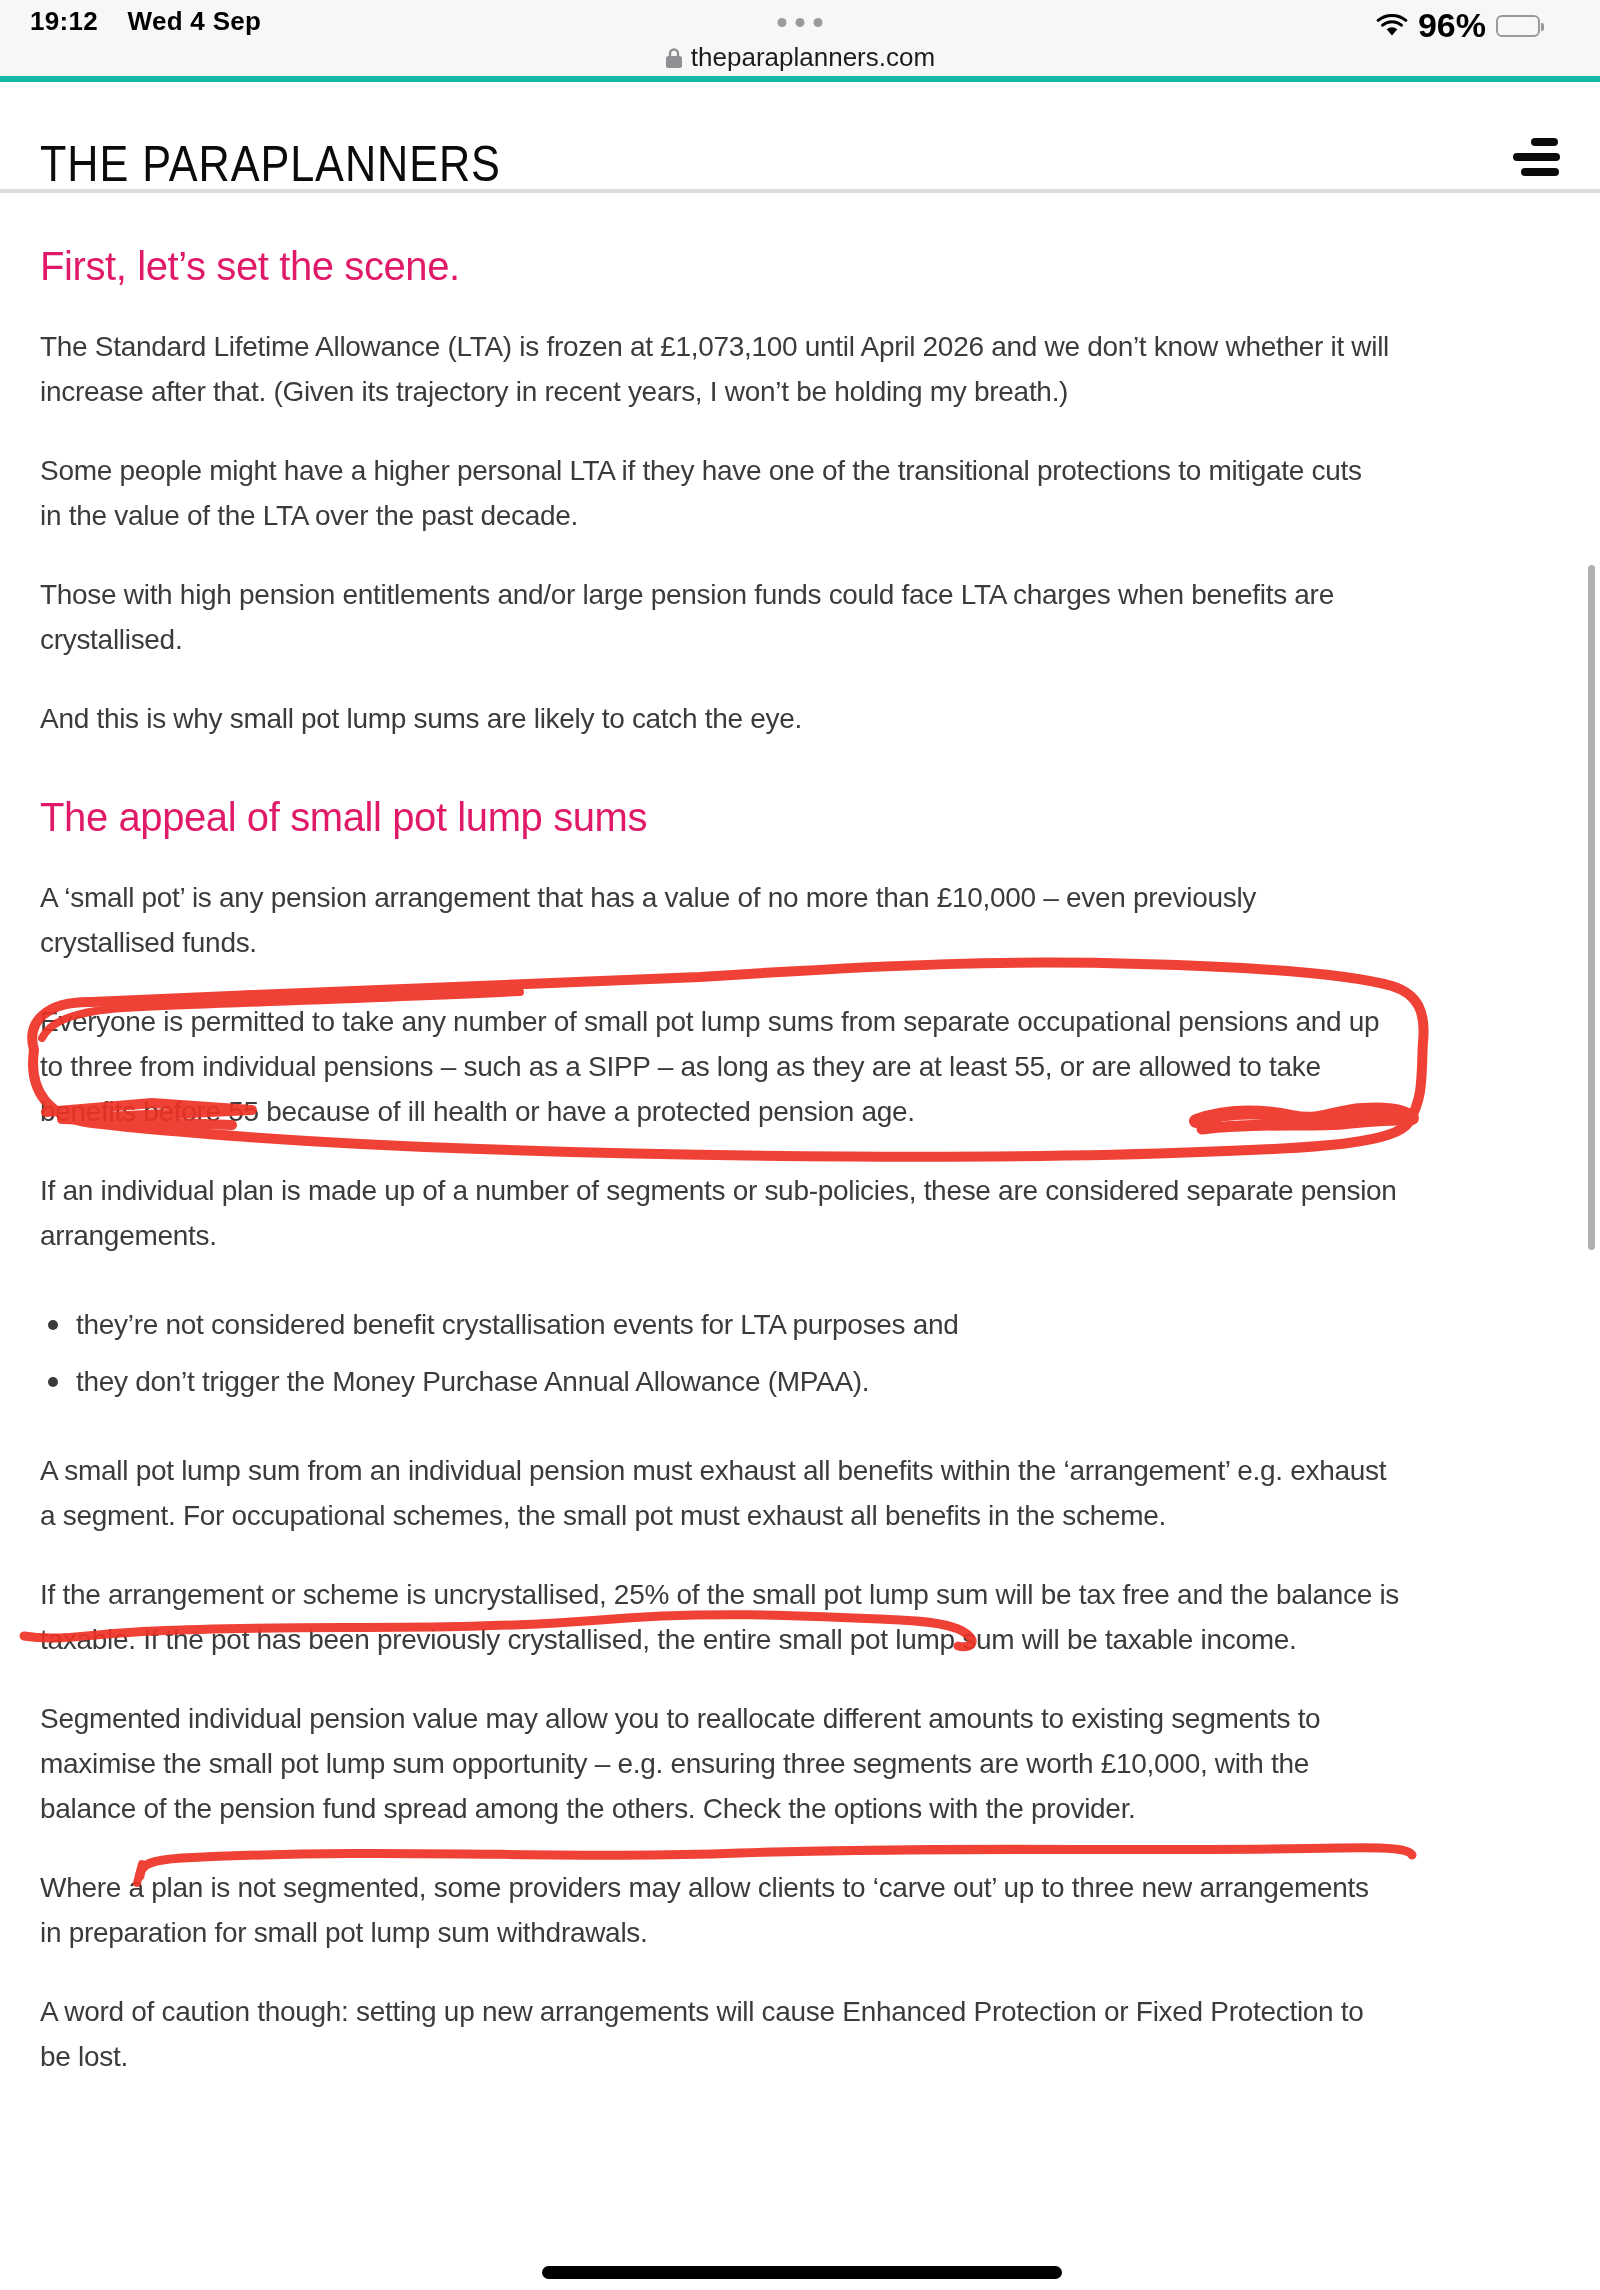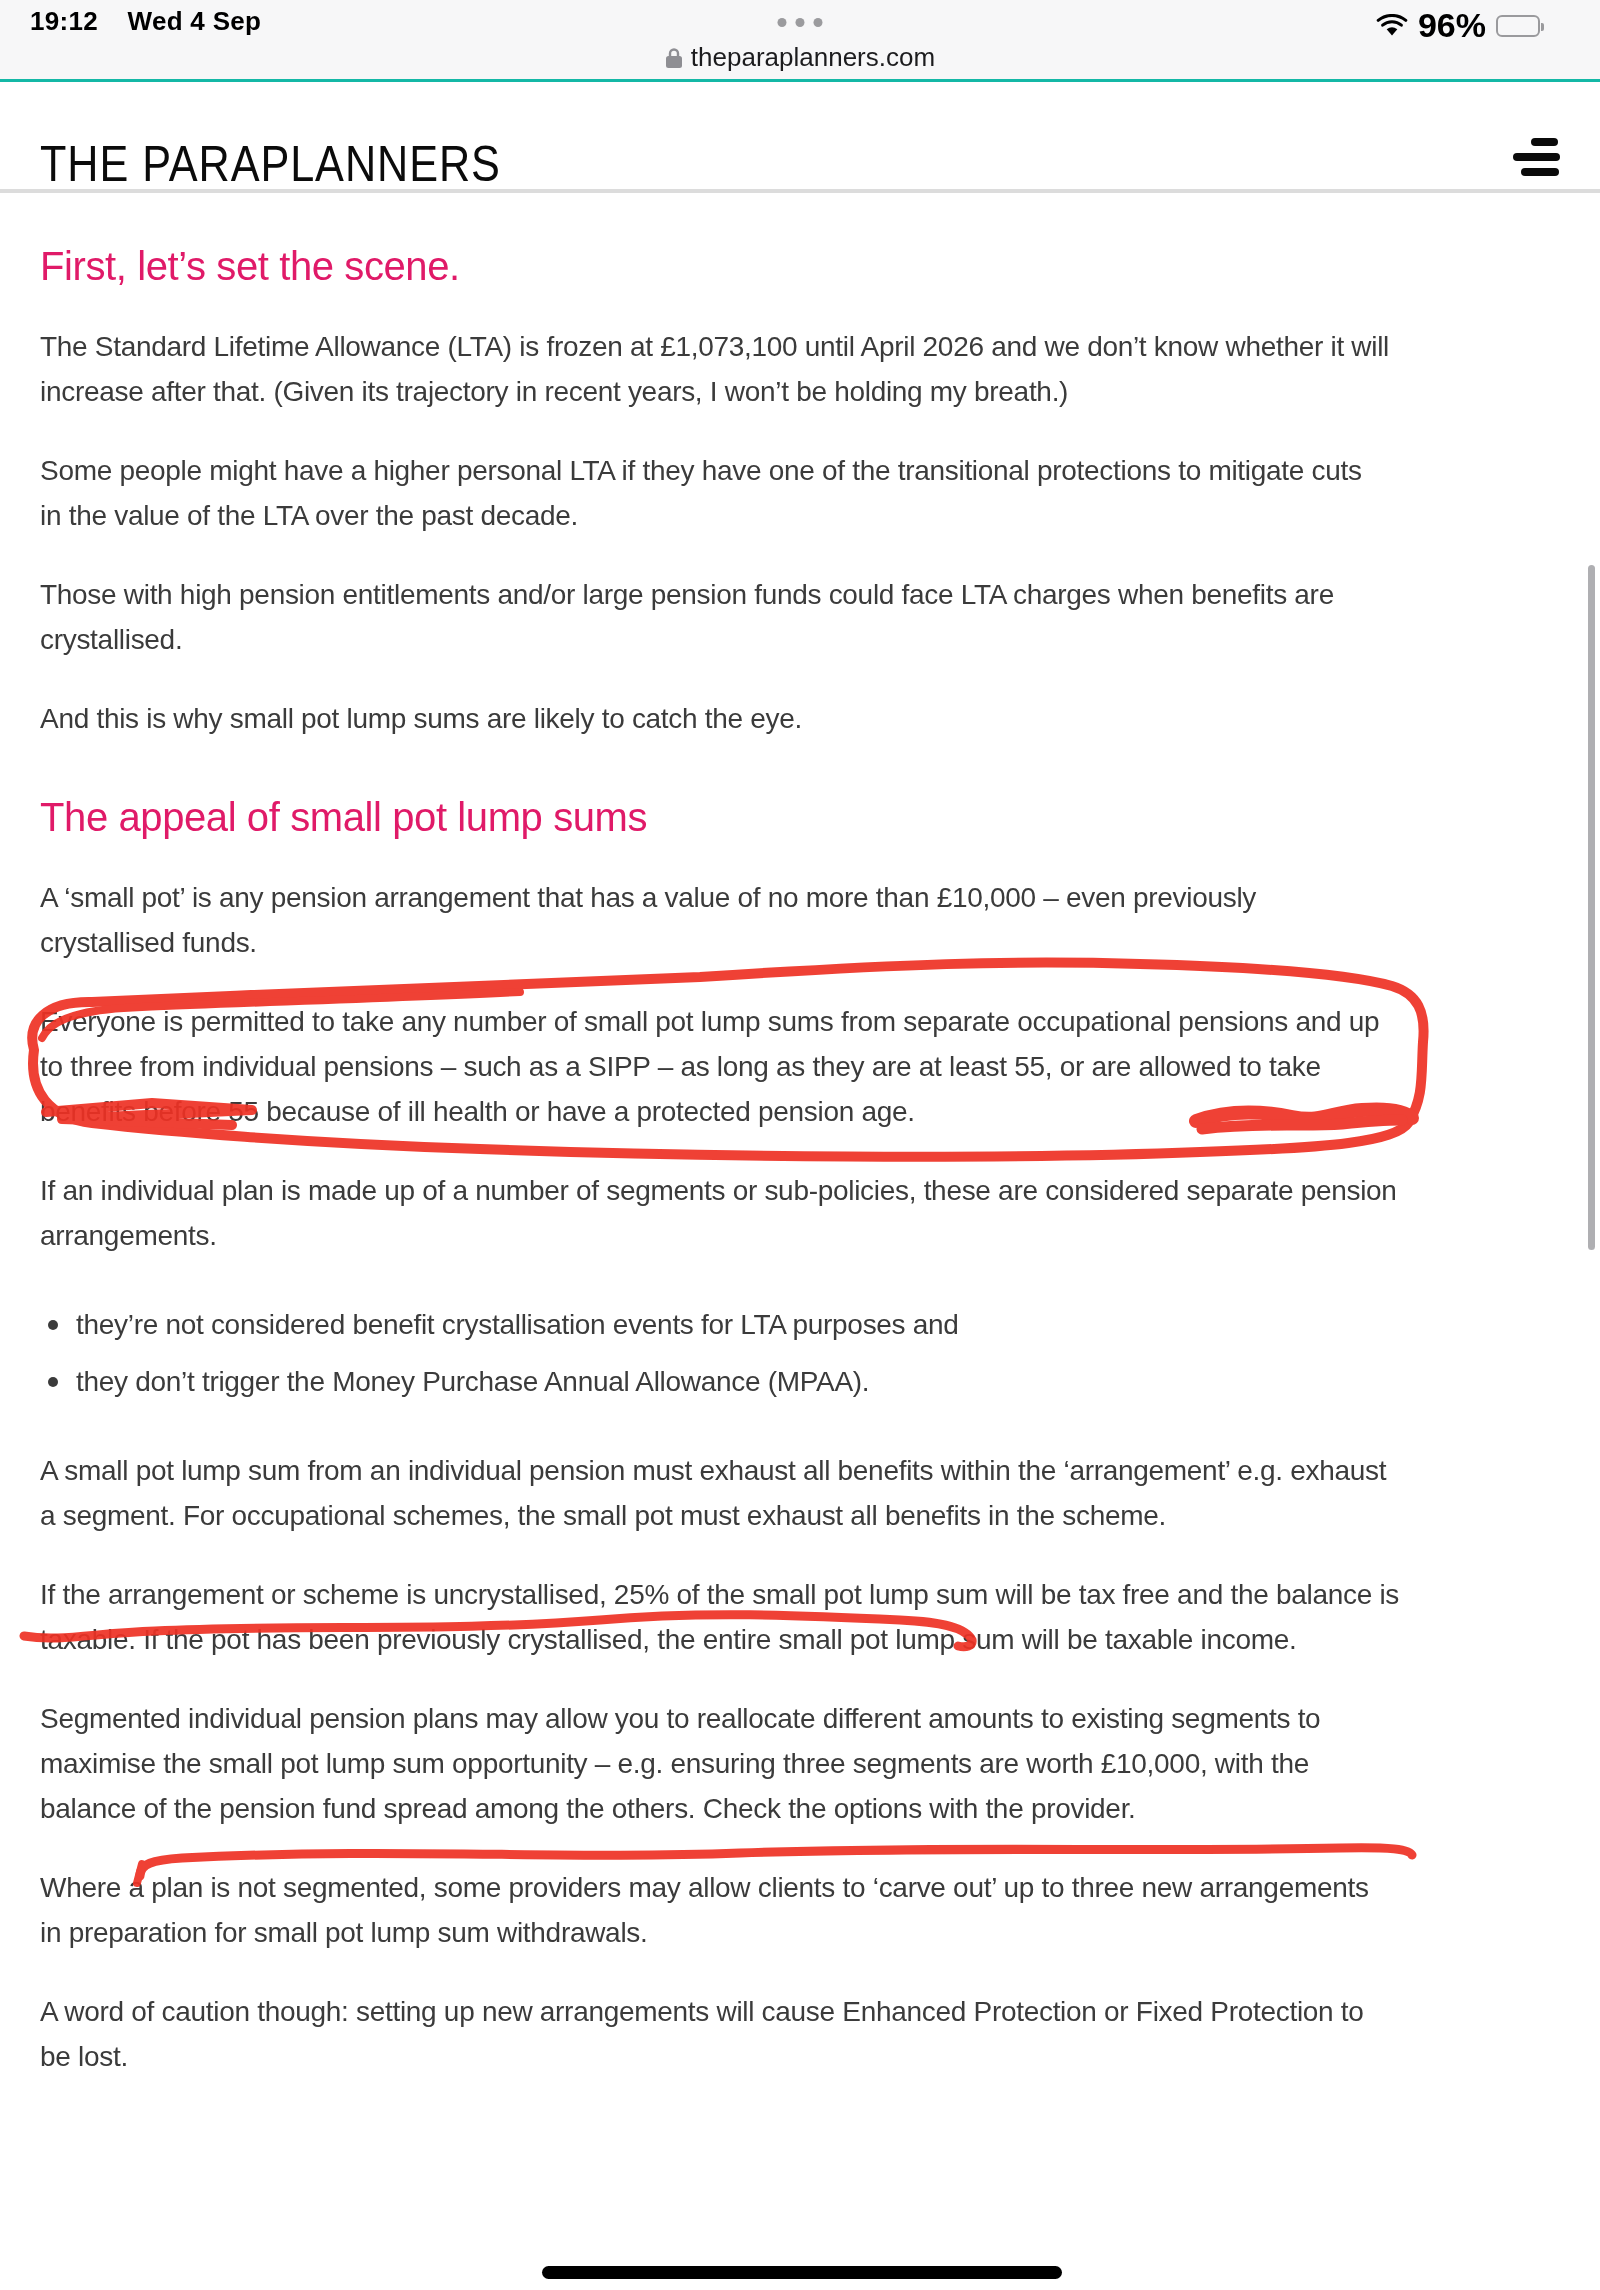--- a/index.html
+++ b/index.html
@@ -6,21 +6,21 @@
   html,body { width:1600px; }
   body {
     width:1600px; height:2290px; position:relative;
     background:#ffffff; overflow:hidden;
     font-family:"Liberation Sans", sans-serif;
     color:#3b3b3b;
   }
   
   .chrome {
     position:absolute; top:0; left:0; width:1600px; height:82px;
-    background:#f7f7f8; border-bottom:3px solid #14b8a6; z-index:40;
+    background:#f7f7f8; border-bottom:6px solid #14b8a6; z-index:40;
   }
   .status-left {
     position:absolute; top:6px; left:30px; font-size:26px; font-weight:600; color:#000;
     letter-spacing:.3px;
   }
   .status-left .date { font-weight:600; margin-left:22px; }
   .status-right {
     position:absolute; top:6px; right:60px; display:flex; align-items:center; gap:10px;
     font-size:34px; font-weight:600; color:#000;
   }
@@ -154,21 +154,21 @@
 
   <ul class="reasons">
     <li>they’re not considered benefit crystallisation events for LTA purposes and</li>
     <li>they don’t trigger the Money Purchase Annual Allowance (MPAA).</li>
   </ul>
 
   <p>A small pot lump sum from an individual pension must exhaust all benefits within the ‘arrangement’ e.g. exhaust
 a segment. For occupational schemes, the small pot must exhaust all benefits in the scheme.</p>
   <p>If the arrangement or scheme is uncrystallised, 25% of the small pot lump sum will be tax free and the balance is
 taxable. If the pot has been previously crystallised, the entire small pot lump sum will be taxable income.</p>
-  <p>Segmented individual pension plans may allow you to reallocate different amounts to existing segments to
+  <p>Segmented individual pension value may allow you to reallocate different amounts to existing segments to
 maximise the small pot lump sum opportunity – e.g. ensuring three segments are worth £10,000, with the
 balance of the pension fund spread among the others. Check the options with the provider.</p>
   <p>Where a plan is not segmented, some providers may allow clients to ‘carve out’ up to three new arrangements
 in preparation for small pot lump sum withdrawals.</p>
   <p>A word of caution though: setting up new arrangements will cause Enhanced Protection or Fixed Protection to
 be lost.</p>
 </div>
 
 <svg class="annotations" viewBox="0 0 1600 2290">
   <g fill="none" stroke="#ee3124" stroke-linecap="round" stroke-linejoin="round" opacity="0.92">

